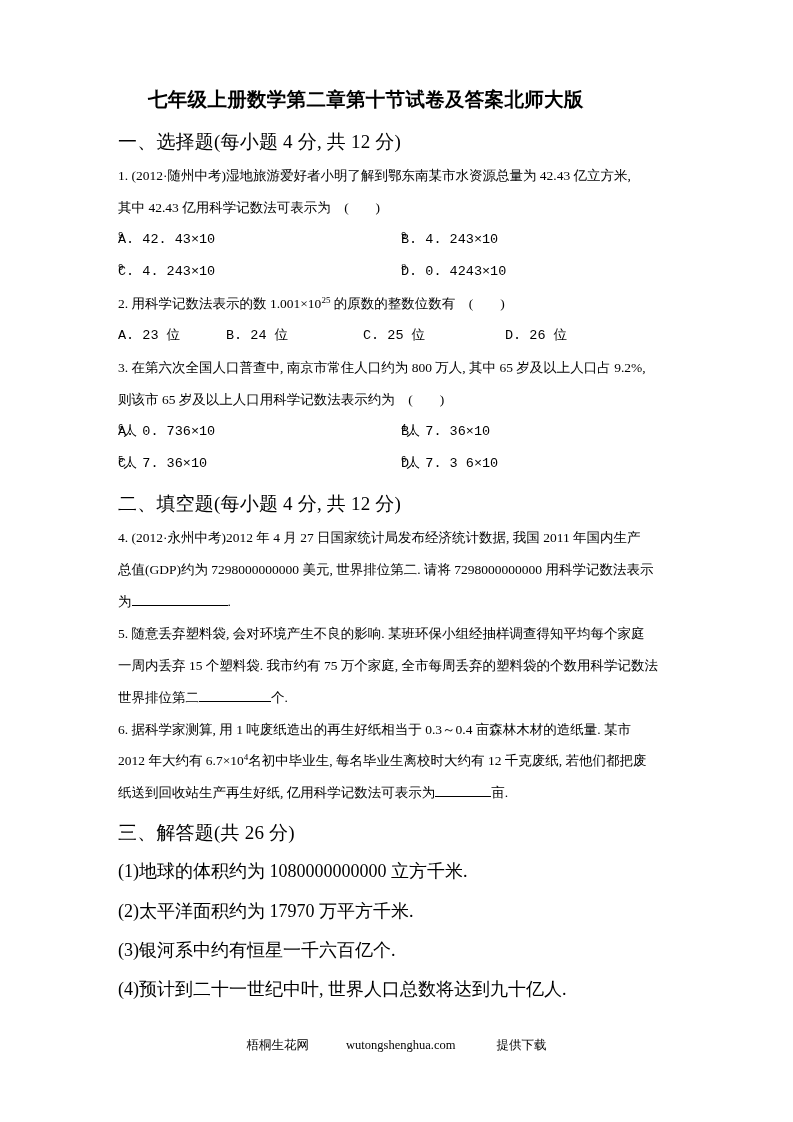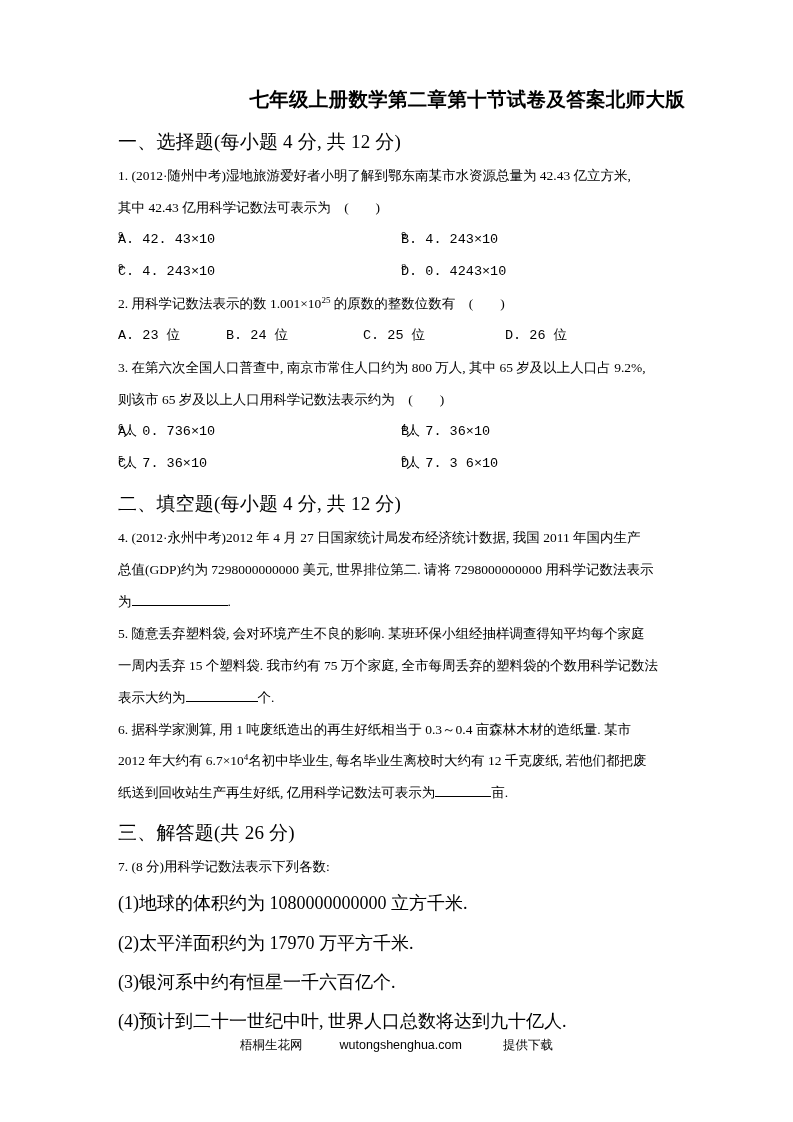--- a/index.html
+++ b/index.html
@@ -19,21 +19,21 @@
     position: absolute;
     left: 0; top: 0;
     width: 793px;
     height: 1122px;
     box-sizing: border-box;
     padding: 86px 108px 0 118px;
   }
   .doc-title {
     font-size: 19.5px;
     font-weight: bold;
-    text-align: right;
+    text-align: left;
     margin: 0 0 16px 30px;
     letter-spacing: 0.3px;
     font-family: "Liberation Serif", serif;
   }
   .sec-head {
     font-size: 19px;
     margin: 14px 0 9px 0;
     letter-spacing: 0.2px;
   }
   .q {
@@ -84,21 +84,21 @@
     position: absolute;
     left: 0;
     bottom: 68px;
     width: 793px;
     text-align: center;
     font-size: 12.5px;
     color: #000;
   }
   .footer span { display: inline-block; }
   .f1 { margin-right: 34px; }
-  .f2 { margin-right: 38px; font-family: Liberation Sans, sans-serif; }
+  .f2 { margin-right: 38px; font-family: Liberation Serif, serif; }
   .f3 { }
 </style>
 </head>
 <body>
 
 <div class="page">
 
   <h1 class="doc-title">七年级上册数学第二章第十节试卷及答案北师大版</h1>
 
   <div class="sec-head">一、选择题(每小题 4 分, 共 12 分)</div>
@@ -142,34 +142,33 @@
 
   <div class="q">4. (2012·永州中考)2012 年 4 月 27 日国家统计局发布经济统计数据, 我国 2011 年国内生产</div>
   <div class="q">总值(GDP)约为 7298000000000 美元, 世界排位第二. 请将 7298000000000 用科学记数法表示</div>
   <div class="q">
     <span>为</span><span class="blank-line b-lg"></span><span>.</span>
   </div>
 
   <div class="q">5. 随意丢弃塑料袋, 会对环境产生不良的影响. 某班环保小组经抽样调查得知平均每个家庭</div>
   <div class="q">一周内丢弃 15 个塑料袋. 我市约有 75 万个家庭, 全市每周丢弃的塑料袋的个数用科学记数法</div>
   <div class="q">
-    <span>表示大约为</span><span class="blank-line b-md"></span><span>个.</span>
+    <span>世界排位第二</span><span class="blank-line b-md"></span><span>个.</span>
   </div>
 
   <div class="q">6. 据科学家测算, 用 1 吨废纸造出的再生好纸相当于 0.3～0.4 亩森林木材的造纸量. 某市</div>
   <div class="q">
     <span>2012 年大约有 6.7×10</span><sup>4</sup><span>名初中毕业生, 每名毕业生离校时大约有 12 千克废纸, 若他们都把废</span>
   </div>
   <div class="q">
     <span>纸送到回收站生产再生好纸, 亿用科学记数法可表示为</span><span class="blank-line b-sm"></span><span>亩.</span>
   </div>
 
   <div class="sec-head">三、解答题(共 26 分)</div>
 
-  <div class="q">7. (8 分)用科学记数法表示下列各数:</div>
   <div class="sub-item">(1)地球的体积约为 1080000000000 立方千米.</div>
   <div class="sub-item">(2)太平洋面积约为 17970 万平方千米.</div>
   <div class="sub-item">(3)银河系中约有恒星一千六百亿个.</div>
   <div class="sub-item">(4)预计到二十一世纪中叶, 世界人口总数将达到九十亿人.</div>
 
 </div>
 
 <div class="footer">
   <span class="f1">梧桐生花网</span>
   <span class="f2">wutongshenghua.com</span>

